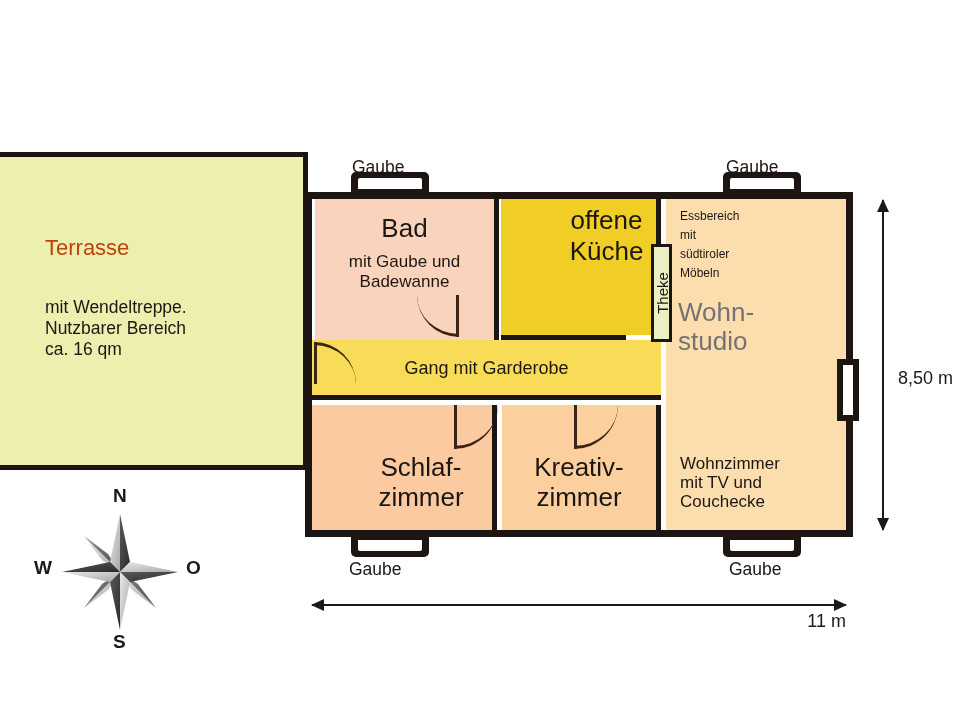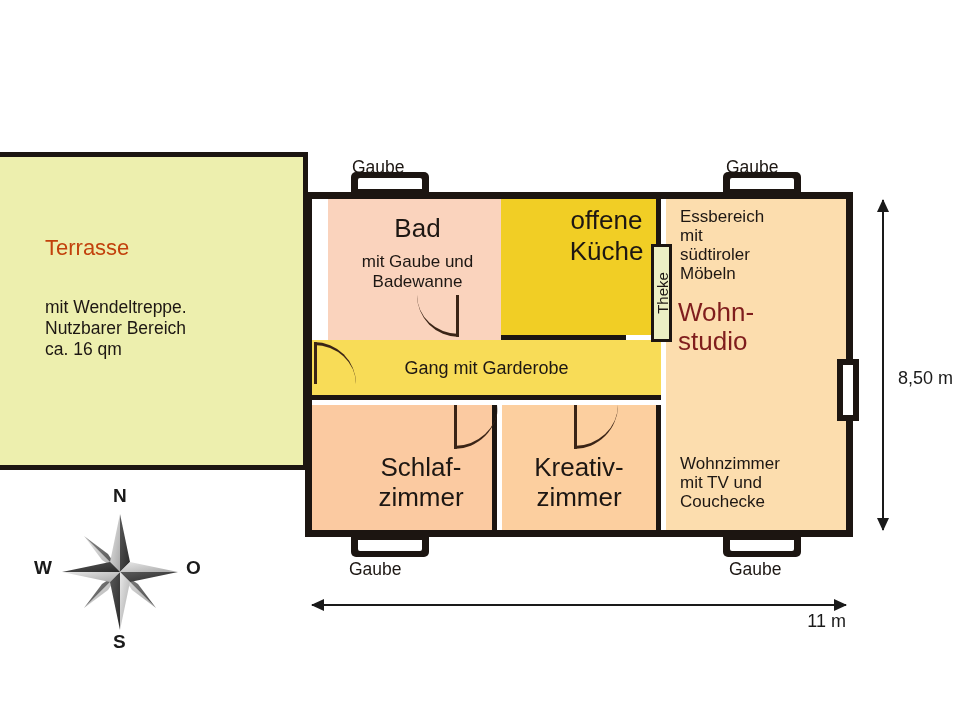--- a/index.html
+++ b/index.html
@@ -83,21 +83,21 @@
     overflow: visible;
   }
   .room-label {
     position: absolute;
     width: 100%;
     text-align: center;
     color: #1d1713;
   }
 
   .r-bad {
-    left: 16px; top: 0px;
+    left: 3px; top: 0px;
     width: 184px; height: 147px;
     background: #FAD3BD;
     border-right: 5px solid #1c1511;
     border-bottom: 5px solid #1c1511;
   }
   .r-bad .name {
     top: 14px;
     font-size: 26px;
   }
   .r-bad .desc {
@@ -124,34 +124,34 @@
   .r-wohn {
     left: 354px; top: 0px;
     width: 180px; height: 331px;
     background: #FCDDAE;
   }
   .r-wohn .ess {
     position: absolute;
     left: 14px; top: 8px;
     width: 150px;
     text-align: left;
-    font-size: 17px;
+    font-size: 12px;
     line-height: 19px;
     white-space: pre-line;
     color: #1d1713;
   }
   .r-wohn .name {
     position: absolute;
     left: 12px; top: 99px;
     width: 160px;
     text-align: left;
     font-size: 26px;
     line-height: 29px;
     white-space: pre-line;
-    color: #7f1d1d;
+    color: #737373;
   }
   .r-wohn .desc {
     position: absolute;
     left: 14px; top: 240px;
     width: 160px;
     text-align: left;
     font-size: 17px;
     line-height: 19px;
     white-space: pre-line;
     color: #1d1713;

